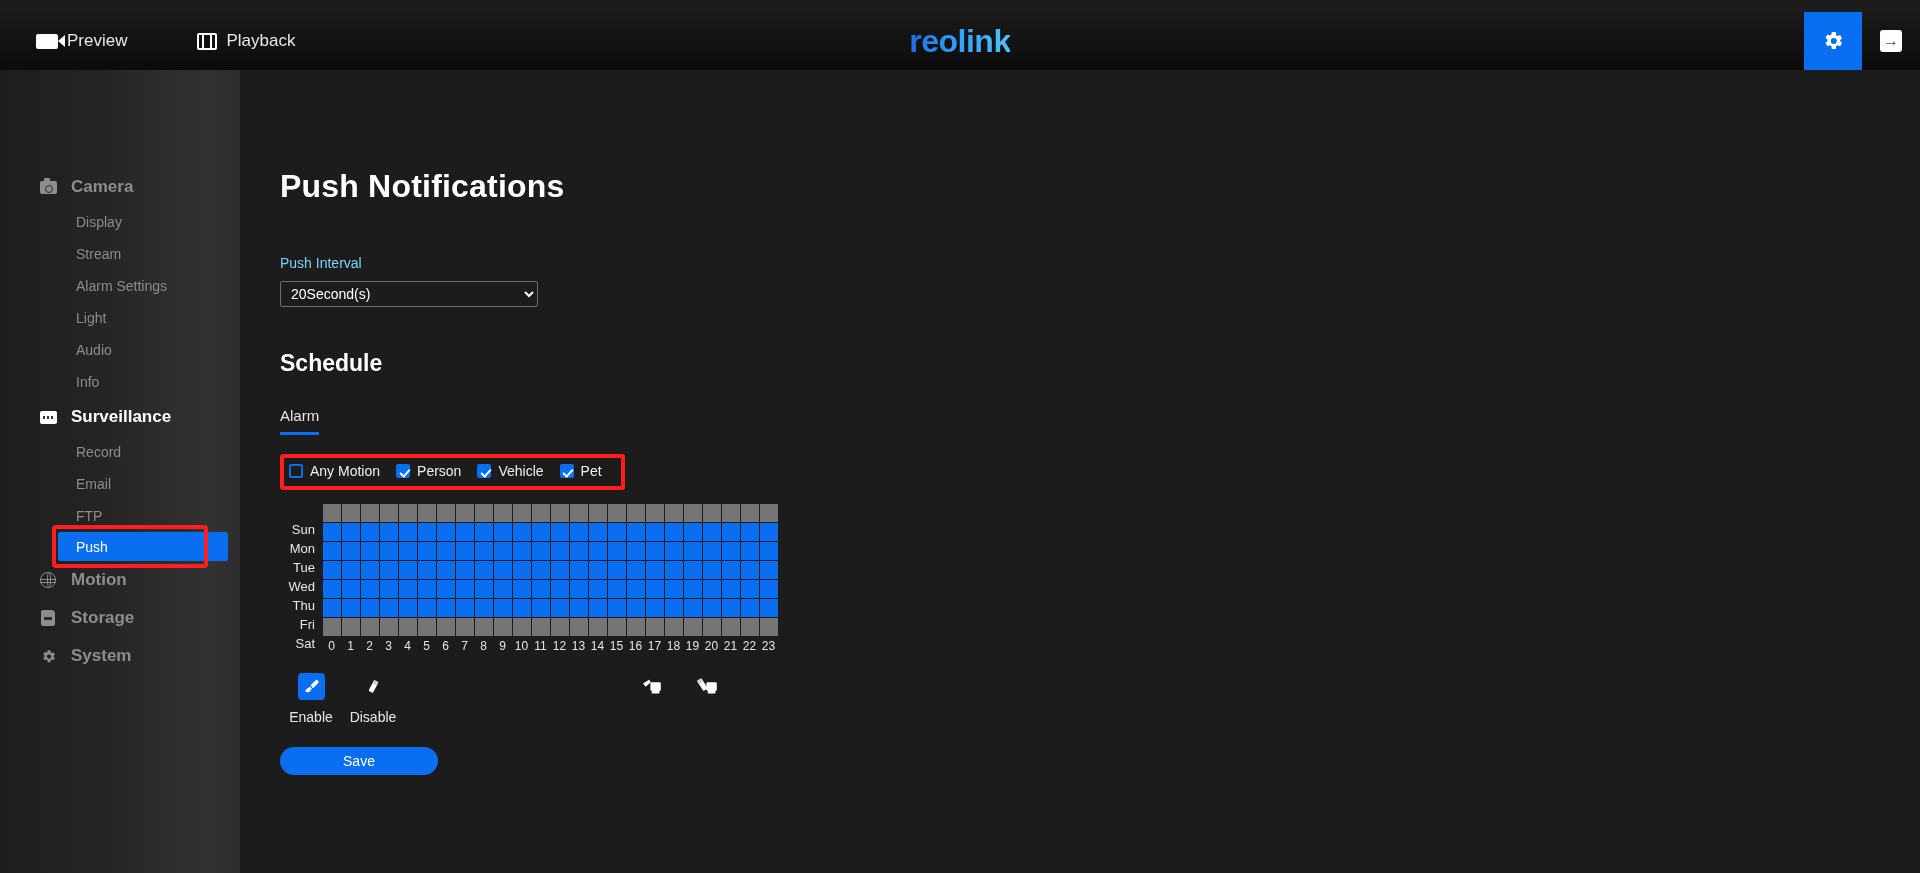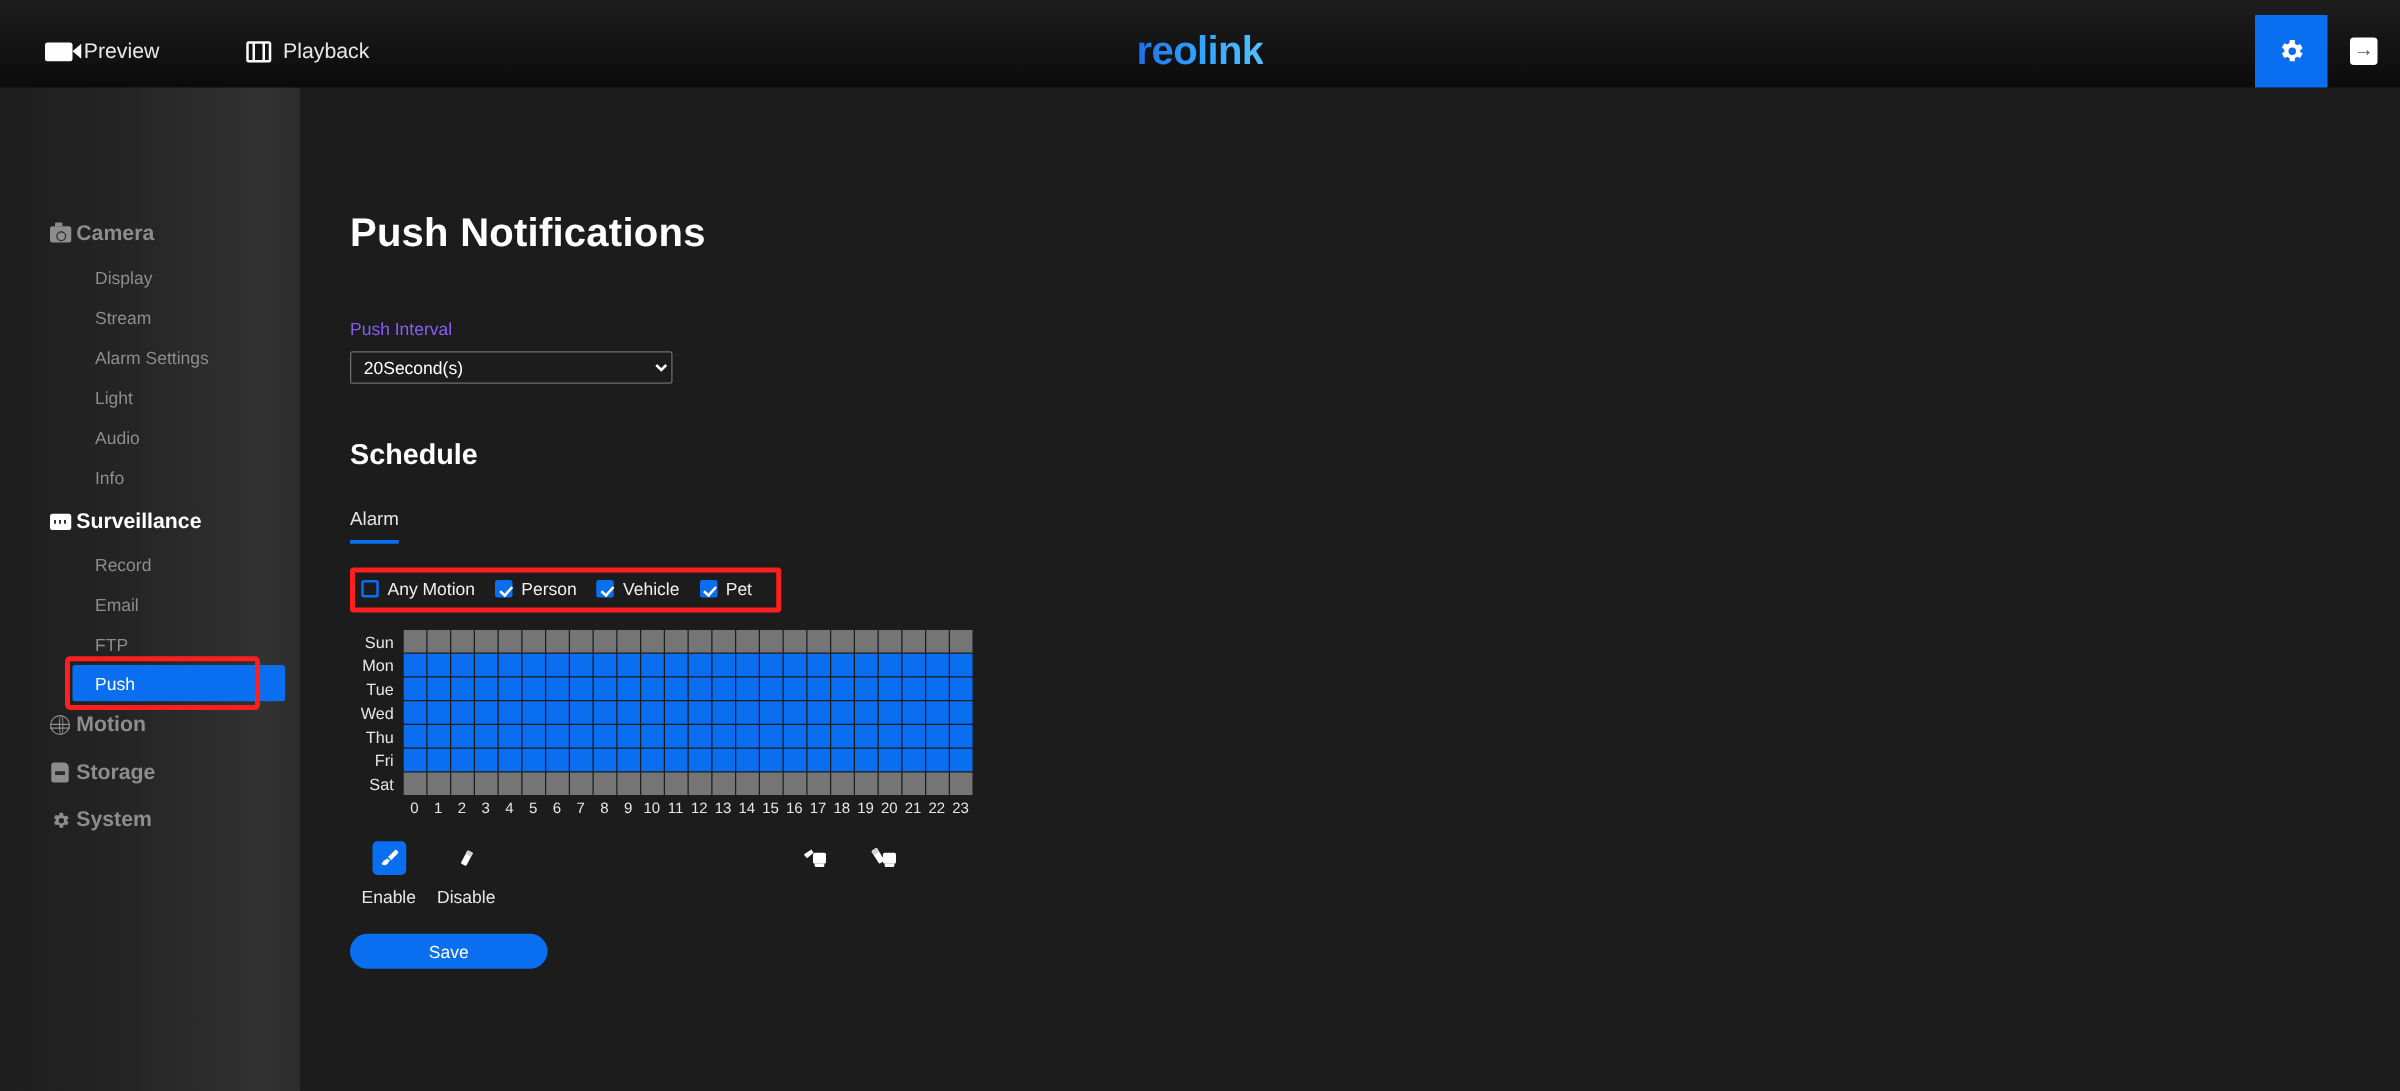--- a/index.html
+++ b/index.html
@@ -81,21 +81,21 @@
 
   
   .sidebar {
     position: absolute; top: 58px; left: 0;
     width: 240px; height: 815px;
     background: linear-gradient(90deg, #1e1e1e 0%, #242424 40%, #323232 88%, #2c2c2c 100%);
     padding-top: 110px;
     z-index: 10;
   }
   .grp {
-    display: flex; align-items: center; gap: 4px;
+    display: flex; align-items: center; gap: 14px;
     height: 38px; padding-left: 39px;
     color: #8d8d8d; font-size: 17px; font-weight: bold;
     cursor: pointer; user-select: none;
   }
   .grp.active { color: #ffffff; }
   .grp-ico {
     width: 18px; height: 16px; flex: 0 0 18px;
     display: flex; align-items: center; justify-content: center;
   }
   .sub {
@@ -167,21 +167,21 @@
     position: absolute; top: 58px; left: 240px;
     width: 1652px; height: 815px;
     background: #1c1c1c;
     padding: 110px 0 0 40px;
   }
   h1.page-title {
     color: #ffffff; font-size: 32px; font-weight: bold;
     letter-spacing: 0.2px;
   }
   .field-label {
-    color: #8b5cf6; font-size: 14px;
+    color: #7dd3fc; font-size: 14px;
     margin-top: 50px; margin-bottom: 10px;
   }
   select.interval {
     width: 258px; height: 26px;
     background: #1c1c1c; color: #ffffff;
     border: 1px solid #6e6e6e; border-radius: 2px;
     font-size: 14px; font-family: "Liberation Sans", sans-serif;
     padding: 0 6px;
   }
   h2.section-title {
@@ -220,21 +220,21 @@
     position: absolute; left: 0; top: -3px;
     width: 345px; height: 36px;
     border: 4px solid #ff1f1f; border-radius: 3px;
     pointer-events: none;
   }
 
   
   .sched { margin-top: 18px; display: flex; }
   .day-col {
     display: flex; flex-direction: column;
-    width: 42px; padding-top: 1px;
+    width: 42px; padding-top: 1px; justify-content: flex-end;
   }
   .day-lbl {
     height: 19px; line-height: 19px;
     color: #e6e6e6; font-size: 13px;
     text-align: right; padding-right: 7px;
   }
   .grid-wrap { display: flex; flex-direction: column; }
   .grid-row { display: flex; }
   .cell {
     width: 18px; height: 18px; margin: 0.5px;

